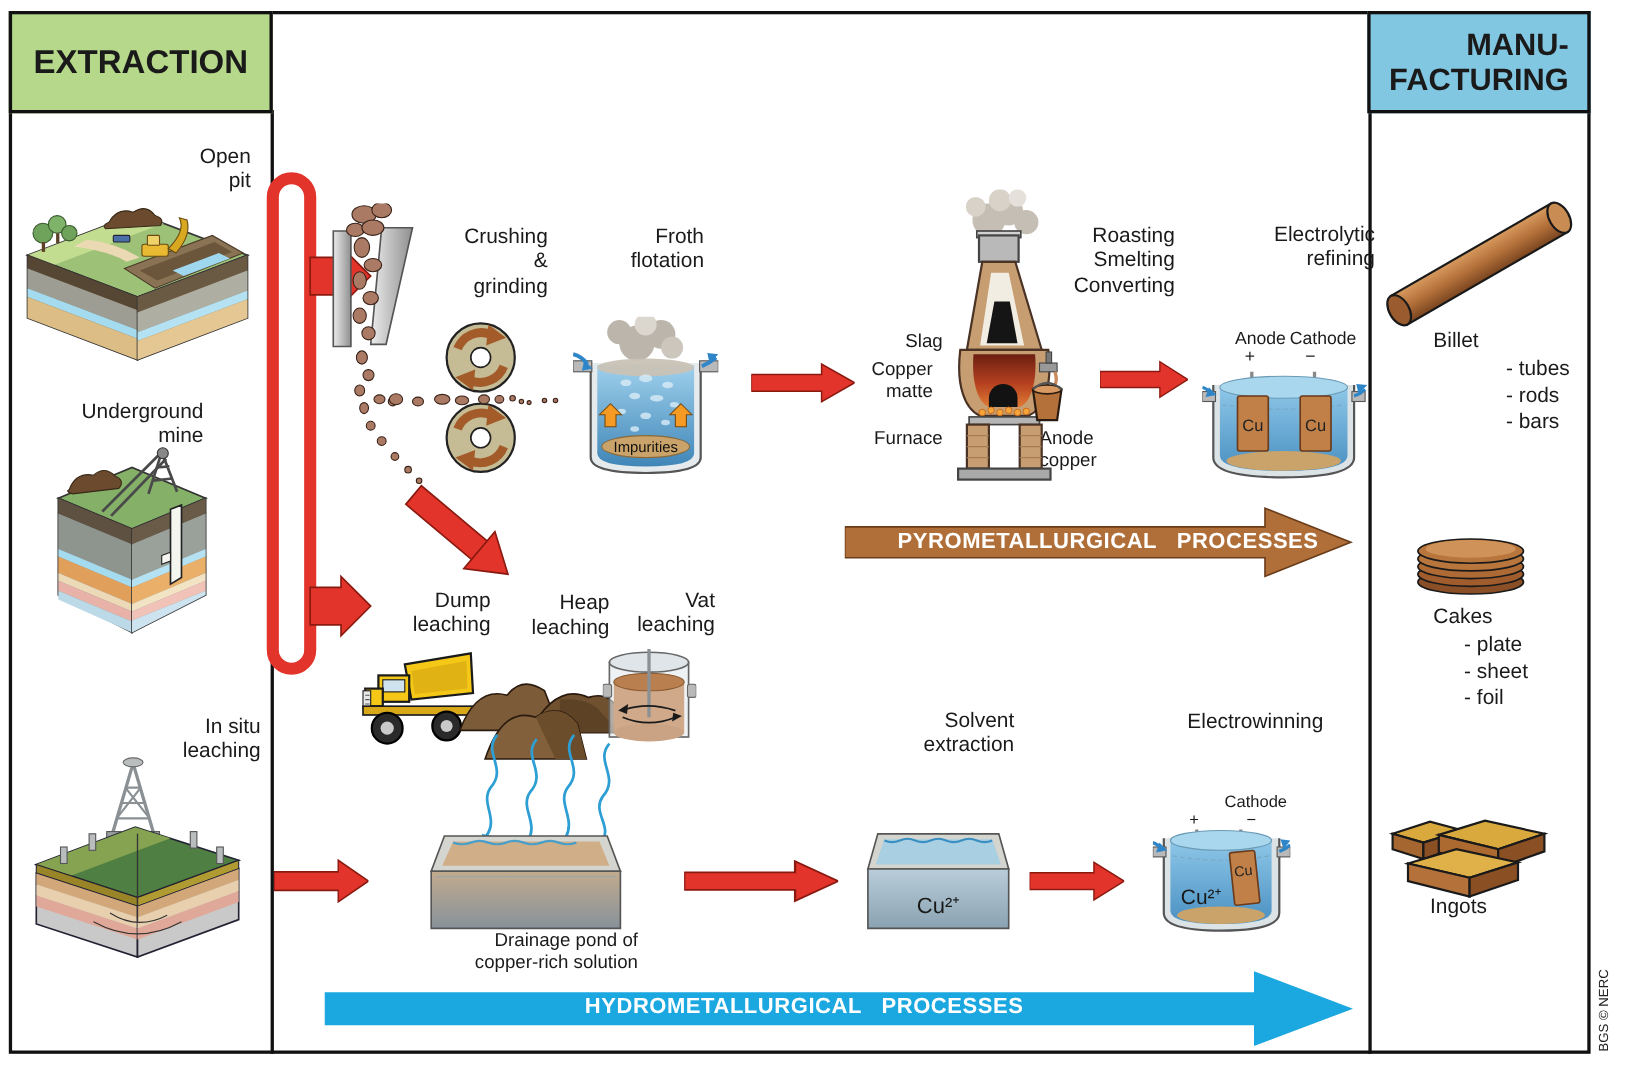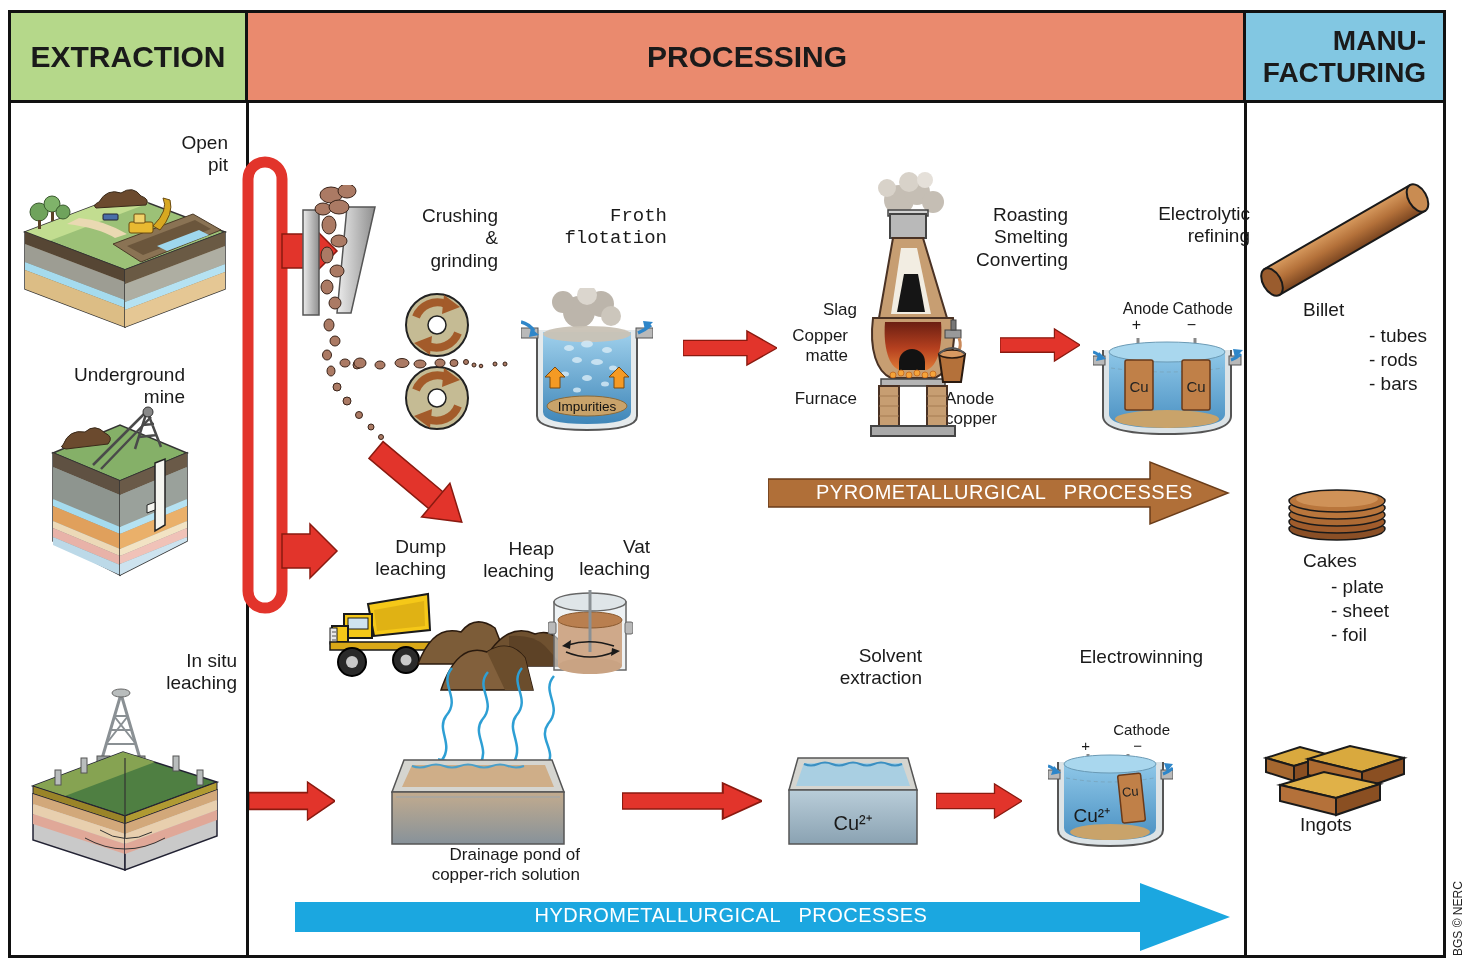--- a/index.html
+++ b/index.html
@@ -12,40 +12,37 @@
   .hdr-ext{left:8px;width:240px;background:#b5d88a;}
   .hdr-proc{left:245px;width:1004px;background:#ea8a6e;}
   .hdr-man{left:1243px;width:203px;background:#82c7e2;white-space:pre-line;text-align:right;
            line-height:1.12;font-size:28px;}
   .vline{width:3px;background:#111;top:100px;height:858px;}
   .label{position:absolute;font-size:19px;line-height:1.18;text-align:right;white-space:pre-line;}
   .sm{font-size:17px;}
   .xs{font-size:15px;line-height:1.1;}
   .left{text-align:left;}
   .right{text-align:right;}
-  .arrow-text{position:absolute;color:#fff;font-weight:normal;font-size:20px;text-align:center;
+  .arrow-text{position:absolute;color:#fff;font-weight:bold;font-size:20px;text-align:center;
               white-space:pre;letter-spacing:.5px;}
   .credit{position:absolute;left:1451px;top:956px;font-size:12px;color:#222;
           transform:rotate(-90deg);transform-origin:0 0;white-space:nowrap;}
   svg{display:block;}
 </style>
 </head>
 <body>
 
 <div class="stage">
 
   <div class="abs frame"></div>
   <div class="abs vline" style="left:246px;"></div>
   <div class="abs vline" style="left:1244px;"></div>
 
   <div class="abs hdr hdr-ext">
       <span>EXTRACTION</span>
-    </div>
-  <div class="abs hdr hdr-proc">
-      <span>PROCESSING</span>
     </div>
   <div class="abs hdr hdr-man"><span>MANU-
 FACTURING</span></div>
 
   <div class="label" style="left:118px;top:132px;width:110px;">Open
 pit</div>
 
   <svg class="abs" style="left:15px;top:172px;" width="220" height="160" viewBox="0 0 220 160">
     <polygon points="10,60 110,22 210,60 110,98" fill="#9cc177" stroke="#333" stroke-width="1.5"></polygon>
     <polygon points="10,60 110,22 134,31 34,69" fill="#c2dd90"></polygon>
@@ -219,21 +216,21 @@
     </g>
   </svg>
 
   <svg class="abs" style="left:362px;top:440px;" width="125" height="105" viewBox="0 0 125 105">
     <g transform="translate(14,10) rotate(40)" fill="#e2342b" stroke="#8a1a10" stroke-width="1.5">
       <rect x="0" y="-11" width="80" height="22"></rect>
       <polygon points="78,-22 112,0 78,22"></polygon>
     </g>
   </svg>
 
-  <div class="label" style="left:537px;top:205px;width:130px;font-family:Liberation Mono, monospace;">Froth
+  <div class="label" style="left:510px;top:205px;width:130px;">Froth
 flotation</div>
 
   <svg class="abs" style="left:521px;top:288px;" width="132" height="150" viewBox="0 0 132 150">
     <defs>
       <linearGradient id="fl" x1="0" y1="0" x2="0" y2="1">
         <stop offset="0" stop-color="#9fd0ec"></stop>
           <stop offset="1" stop-color="#3f86b8"></stop>
       </linearGradient>
     </defs>
     <g fill="#b5ada2" opacity="0.9">

